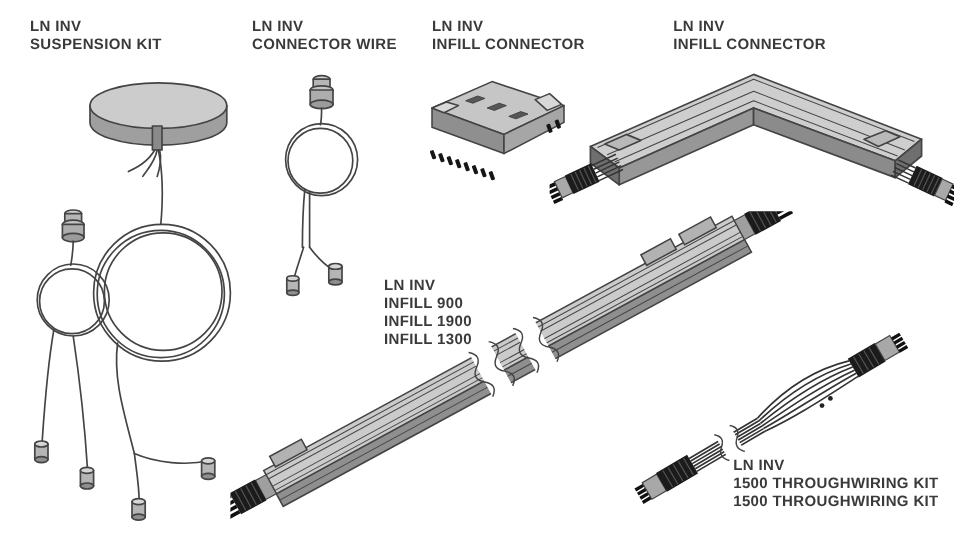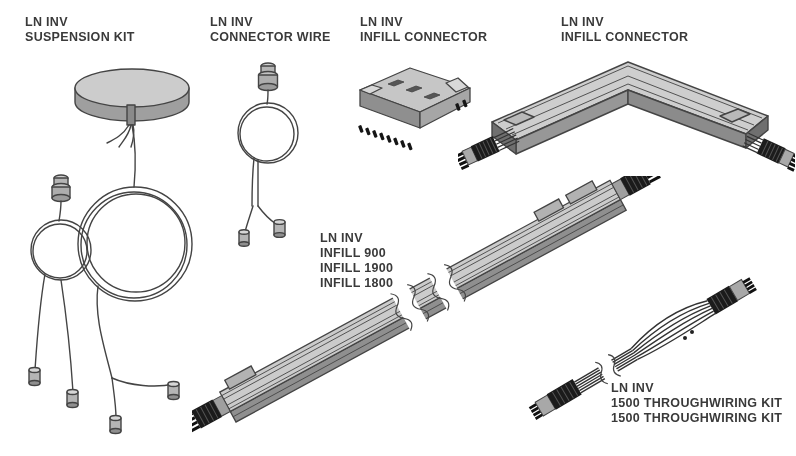--- a/index.html
+++ b/index.html
@@ -38,21 +38,21 @@
 
   <div class="label" style="left: 561px; top: 15px; color: rgb(58, 58, 58);">
     <div>LN INV</div>
     <div>INFILL CONNECTOR</div>
   </div>
 
   <div class="label" style="left: 320px; top: 231px; color: rgb(58, 58, 58);">
     <div>LN INV</div>
     <div>INFILL 900</div>
     <div>INFILL 1900</div>
-    <div>INFILL 1800</div>
+    <div>INFILL 1300</div>
   </div>
 
   <div class="label" style="left: 611px; top: 381px; color: rgb(58, 58, 58);">
     <div>LN INV</div>
     <div>1500 THROUGHWIRING KIT</div>
     <div>1500 THROUGHWIRING KIT</div>
   </div>
 
   <svg class="illus" style="left:5px;top:48px;" width="205" height="400" viewBox="0 0 205 400">
     <g stroke="#444" stroke-width="1.4" fill="none" stroke-linecap="round" stroke-linejoin="round">

